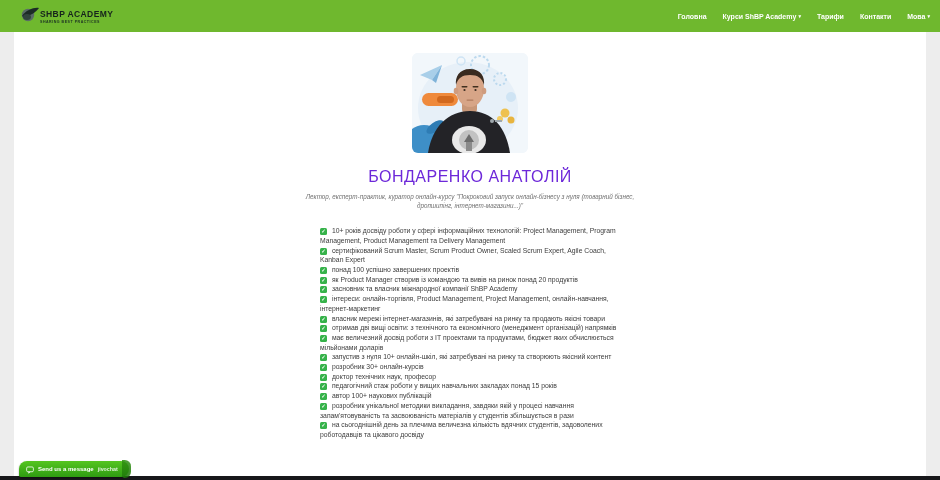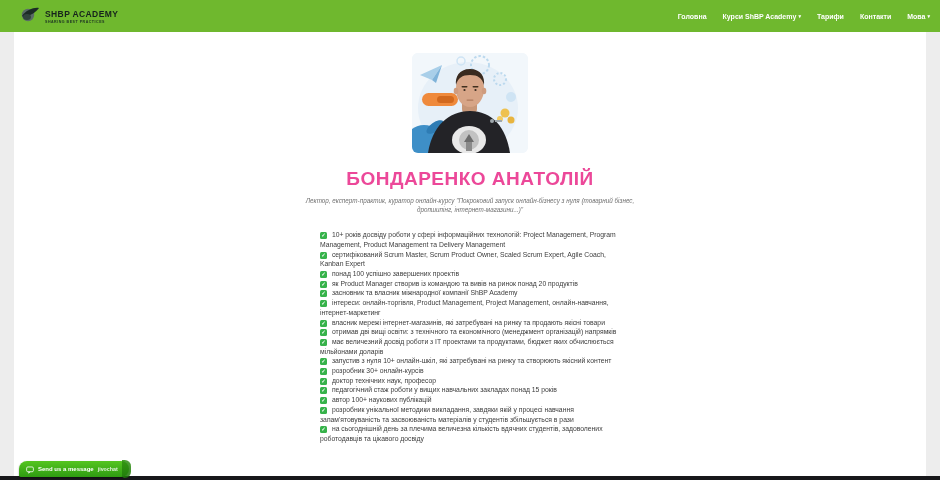--- a/index.html
+++ b/index.html
@@ -3,38 +3,38 @@
 <meta charset="utf-8">
 <style>
   * { margin:0; padding:0; box-sizing:border-box; }
   html,body { width:940px; height:480px; overflow:hidden; background:#ededed;
               font-family:"Liberation Sans", sans-serif; position:relative; }
 
   
   .site-header { position:absolute; top:0; left:0; width:940px; height:32px;
                  background:#6fb82e; display:flex; align-items:center;
                  justify-content:space-between; padding:0 10px 0 20px; z-index:5; }
-  .logo { display:flex; align-items:center; gap:5px; cursor:pointer; text-decoration:none; }
+  .logo { display:flex; align-items:center; cursor:pointer; text-decoration:none; }
   .logo-text-title { font-size:8.5px; font-weight:800; color:#16231c; letter-spacing:.4px; }
   .logo-text-tagline { font-size:3.6px; color:#1d3323; letter-spacing:.5px; margin-top:1px; font-weight:bold; }
   .main-nav { display:flex; align-items:center; gap:16px; }
   .nav-item { color:#ffffff; font-size:7px; font-weight:bold; cursor:pointer;
               white-space:nowrap; text-decoration:none; display:inline-flex; align-items:center; }
   .caret { font-size:5px; margin-left:2px; line-height:1; }
 
   
   .main-content { position:absolute; top:32px; left:14px; right:14px; bottom:0;
                   background:#ffffff; overflow:hidden; }
 
   .photo { width:116px; height:100px; margin:21px auto 0; border-radius:6px;
            overflow:hidden; position:relative; background:#f2f7fb; }
   .photo svg { display:block; width:116px; height:100px; }
 
-  .profile-name { text-align:center; font-size:19px; font-weight:700;
-                  letter-spacing:.5px; color:#ec4899; margin-top:15px; }
+  .profile-name { text-align:center; font-size:16px; font-weight:400;
+                  letter-spacing:.5px; color:#6d28d9; margin-top:15px; }
   .profile-subtitle { width:335px; margin:7px auto 0; text-align:center;
                       font-size:6.3px; font-style:italic; color:#707070; line-height:8.6px; }
 
   .achievements { width:300px; margin:16px auto 0; list-style:none; }
   .achievements li { font-size:6.8px; color:#3c3c3c; line-height:9.7px; }
   .check { display:inline-block; width:7px; height:7px; background:#36b24a;
            border-radius:1.5px; color:#ffffff; font-size:5.5px; line-height:7.5px;
            text-align:center; margin-right:3px; font-weight:bold; vertical-align:0; }
 
   

